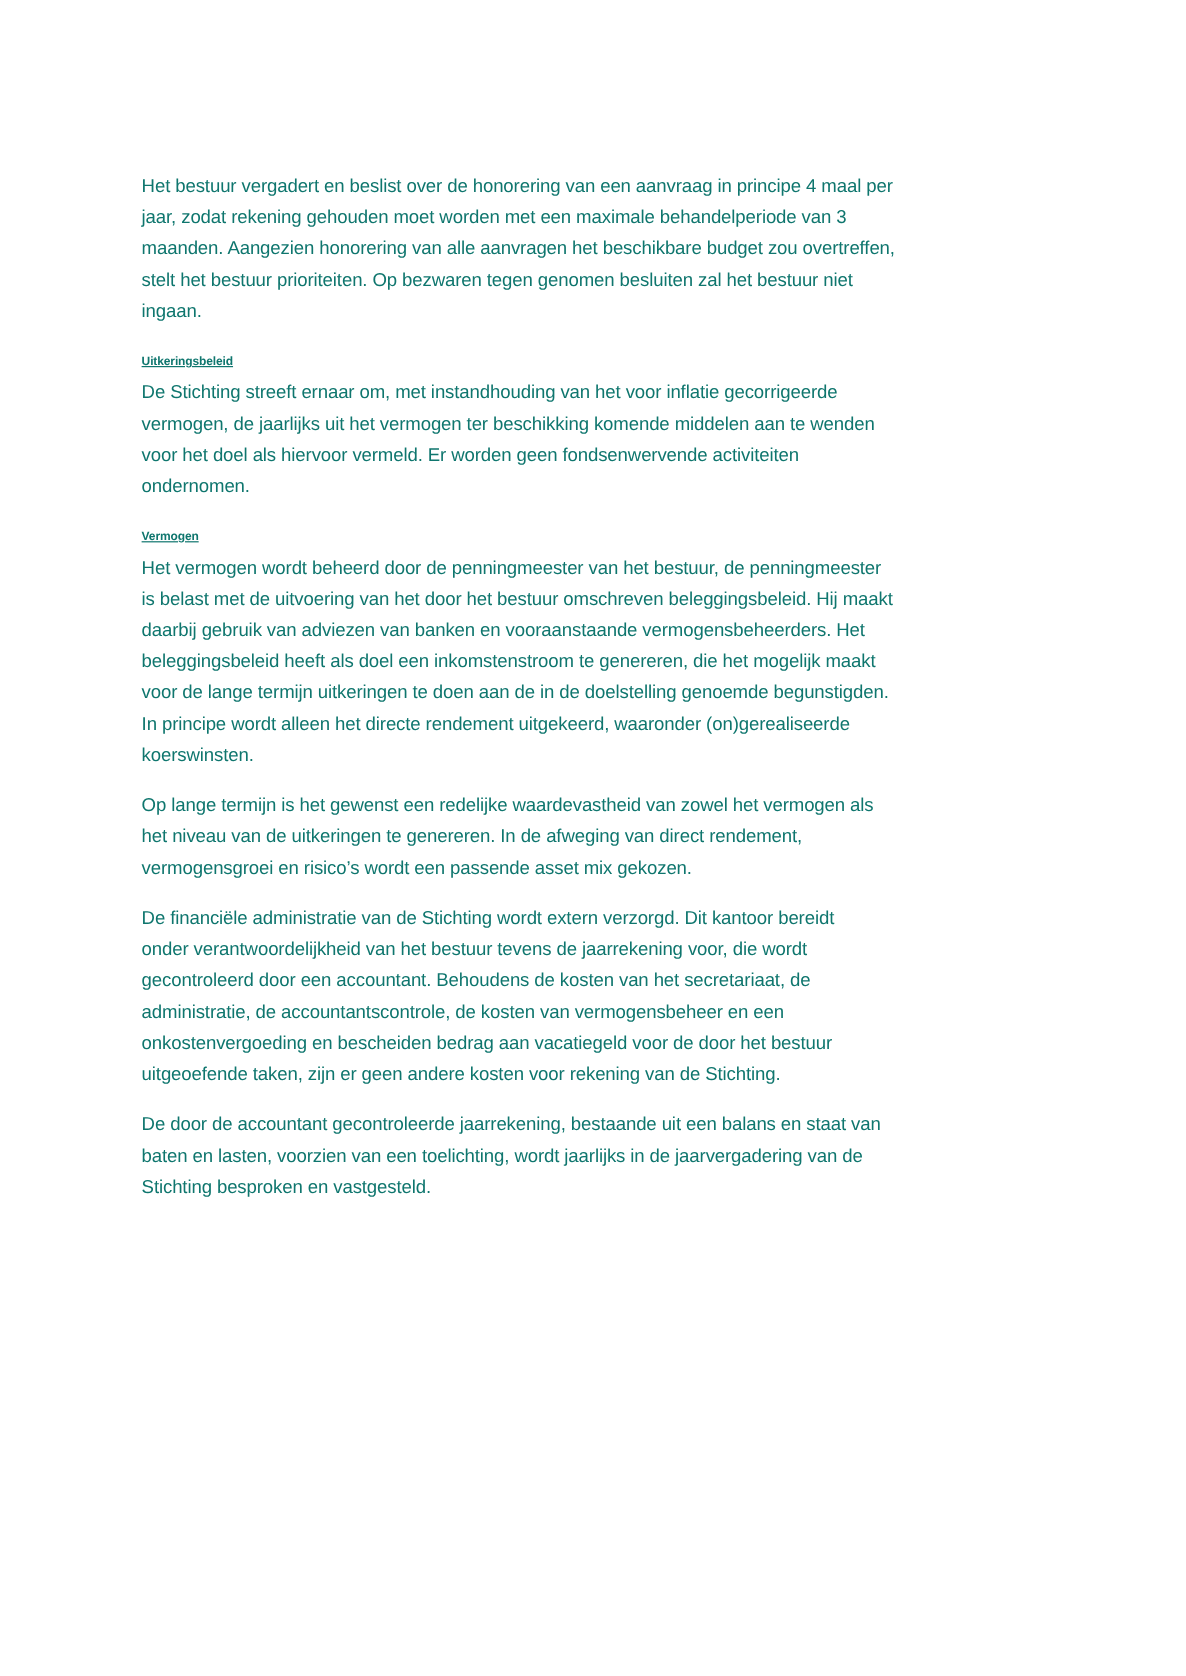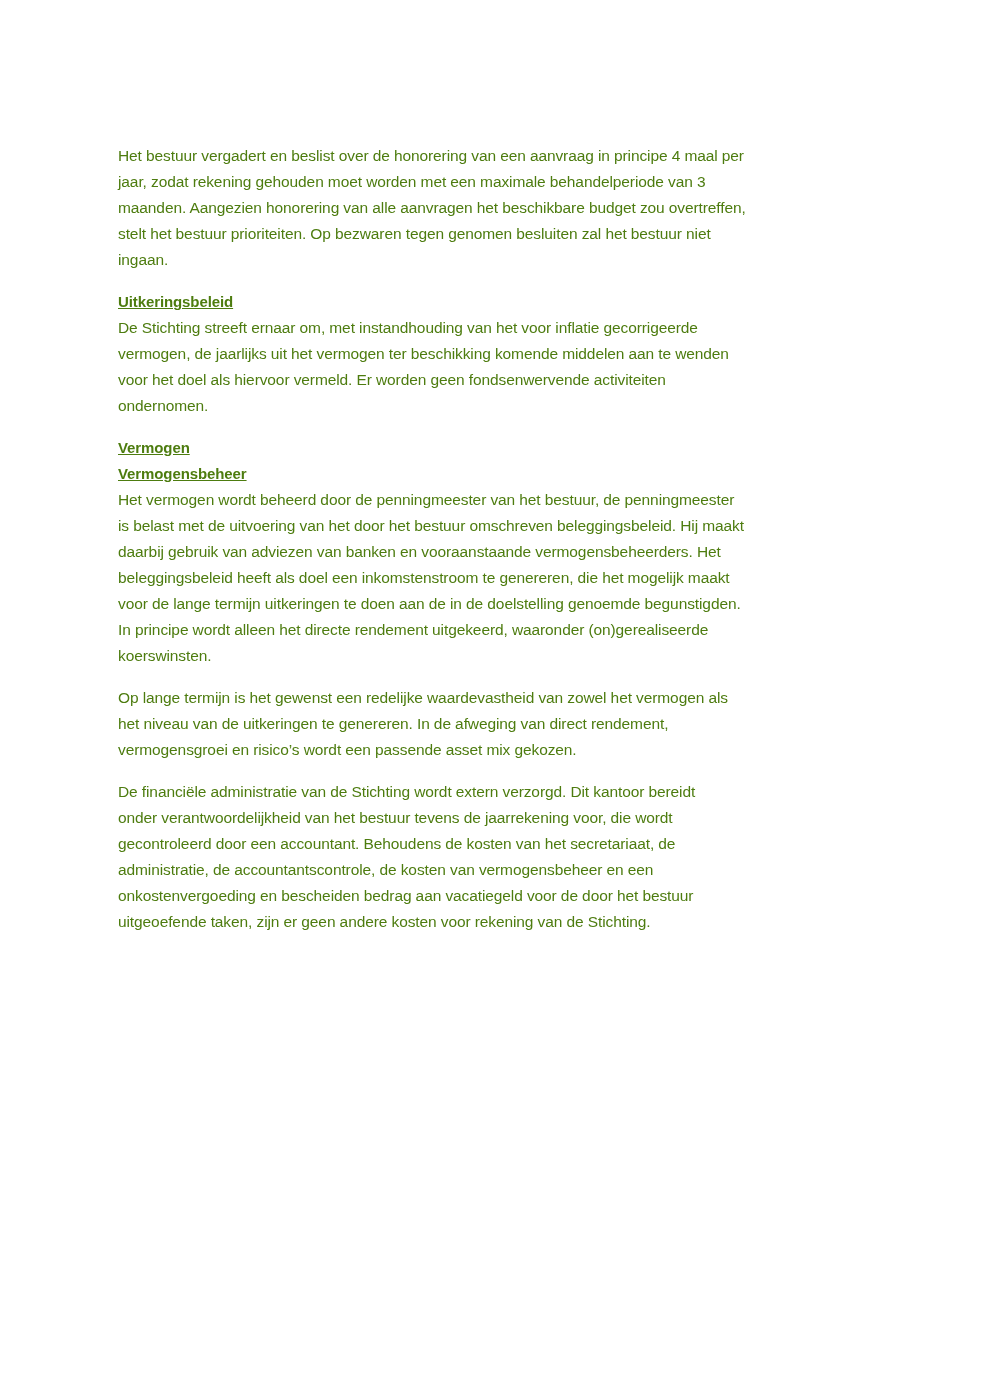--- a/index.html
+++ b/index.html
@@ -14,33 +14,33 @@
   }
   .page {
     box-sizing: border-box;
     width: 988px;
     height: 1397px;
     padding: 143px 96px 0 118px;
     background: #ffffff;
     font-family: "Liberation Sans", "DejaVu Sans", sans-serif;
     font-size: 15.5px;
     line-height: 26px;
-    color: #4d7c0f;
+    color: #0f766e;
     letter-spacing: -0.1px;
     border-radius: 25px;
   }
   .para {
     margin: 0 0 16px 0;
     white-space: pre-line;
   }
   .doc-section {
     margin: 0;
   }
   .heading {
-    font-size: 15px;
+    font-size: 10px;
     font-weight: 700;
     text-decoration: underline;
     margin: 0;
     line-height: 26px;
   }
   .doc-section:last-child .para {
     margin-bottom: 0;
   }
 </style>
 </head>
@@ -60,21 +60,20 @@
 vermogen, de jaarlijks uit het vermogen ter beschikking komende middelen aan te wenden
 voor het doel als hiervoor vermeld. Er worden geen fondsenwervende activiteiten
 ondernomen.</p>
   </section>
 
   <section class="doc-section">
     <h2 class="heading">Vermogen</h2>
   </section>
 
   <section class="doc-section">
-    <h2 class="heading">Vermogensbeheer</h2>
     <p class="para">Het vermogen wordt beheerd door de penningmeester van het bestuur, de penningmeester
 is belast met de uitvoering van het door het bestuur omschreven beleggingsbeleid. Hij maakt
 daarbij gebruik van adviezen van banken en vooraanstaande vermogensbeheerders. Het
 beleggingsbeleid heeft als doel een inkomstenstroom te genereren, die het mogelijk maakt
 voor de lange termijn uitkeringen te doen aan de in de doelstelling genoemde begunstigden.
 In principe wordt alleen het directe rendement uitgekeerd, waaronder (on)gerealiseerde
 koerswinsten.</p>
     <p class="para">Op lange termijn is het gewenst een redelijke waardevastheid van zowel het vermogen als
 het niveau van de uitkeringen te genereren. In de afweging van direct rendement,
 vermogensgroei en risico’s wordt een passende asset mix gekozen.</p>
@@ -83,15 +82,18 @@
   <section class="doc-section">
     <p class="para">De financiële administratie van de Stichting wordt extern verzorgd. Dit kantoor bereidt
 onder verantwoordelijkheid van het bestuur tevens de jaarrekening voor, die wordt
 gecontroleerd door een accountant. Behoudens de kosten van het secretariaat, de
 administratie, de accountantscontrole, de kosten van vermogensbeheer en een
 onkostenvergoeding en bescheiden bedrag aan vacatiegeld voor de door het bestuur
 uitgeoefende taken, zijn er geen andere kosten voor rekening van de Stichting.</p>
   </section>
 
   <section class="doc-section">
+    <p class="para">De door de accountant gecontroleerde jaarrekening, bestaande uit een balans en staat van
+baten en lasten, voorzien van een toelichting, wordt jaarlijks in de jaarvergadering van de
+Stichting besproken en vastgesteld.</p>
   </section>
 
 </div>
 
 </body></html>

